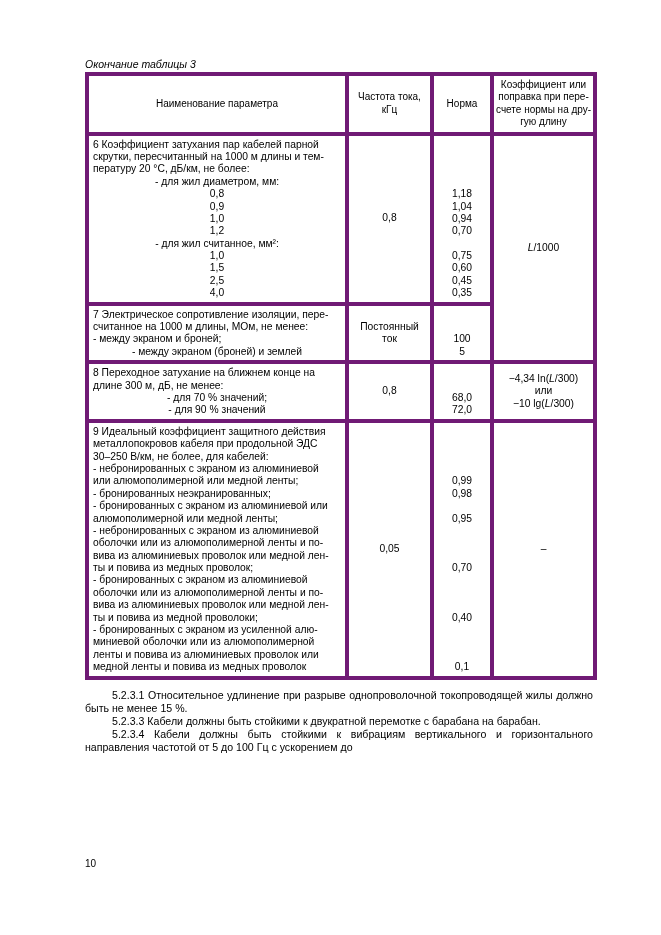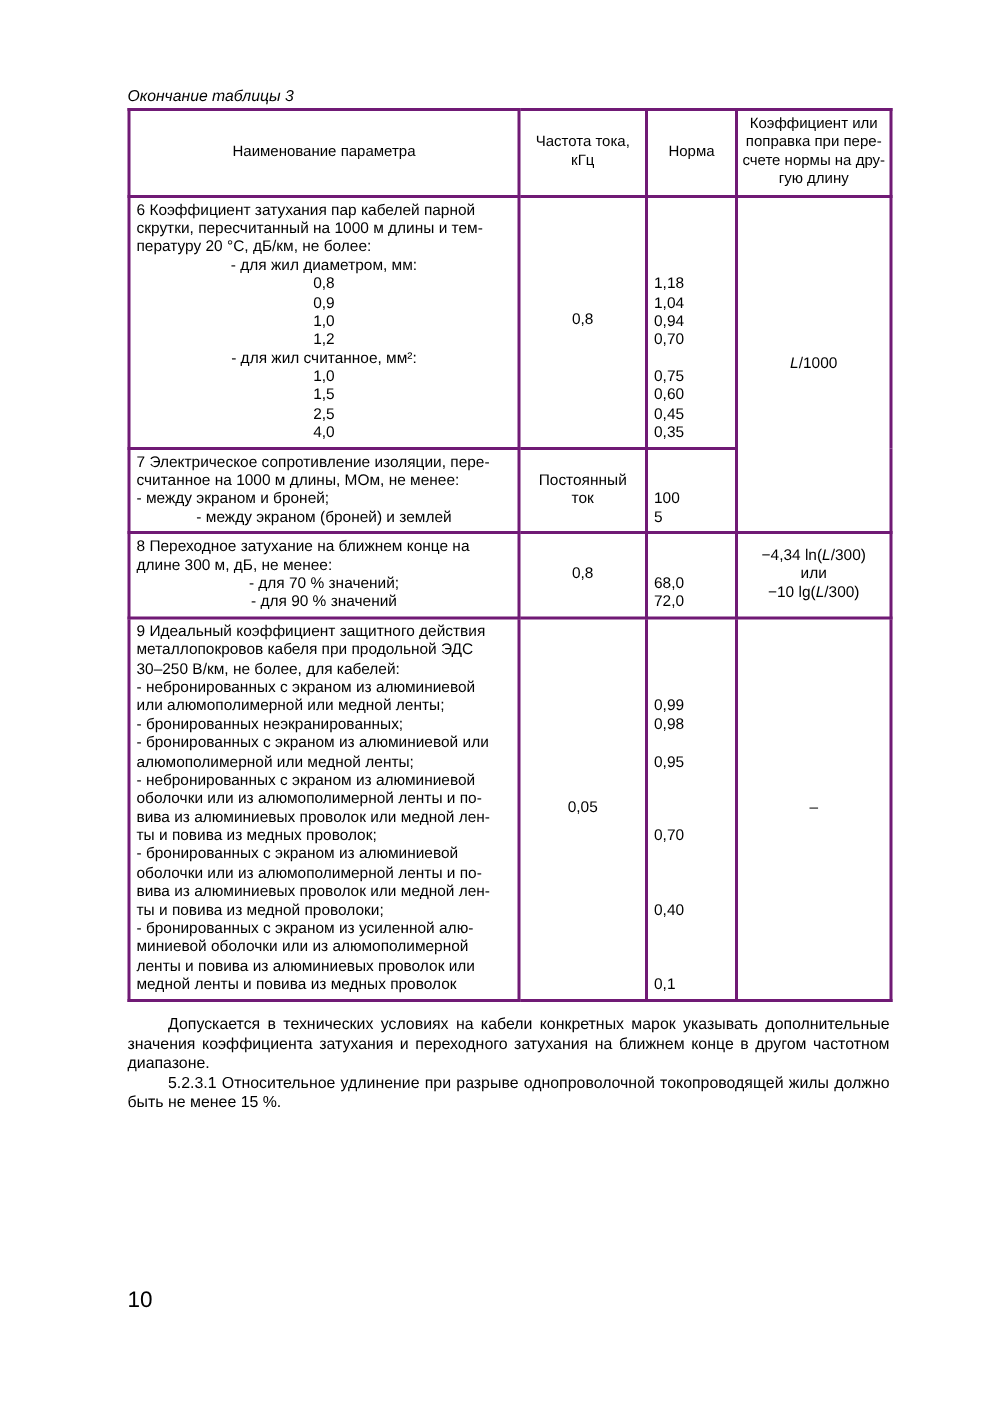--- a/index.html
+++ b/index.html
@@ -10,36 +10,36 @@
     position: relative;
   }
   .content { position: absolute; left: 85px; top: 58px; width: 508px; }
   .doc-header { font-size: 11px; font-weight: bold; letter-spacing: 0.2px; }
   .table-caption { font-size: 10.5px; font-style: italic; margin-bottom: 2px; }
 
   table.params {
     border-collapse: collapse; table-layout: fixed; width: 508px;
     font-size: 10.3px;
   }
-  table.params th, table.params td { border: 2px solid #701a75; }
+  table.params th, table.params td { border: 4px solid #701a75; }
   table.params th {
     font-weight: normal; font-size: 10px;
     vertical-align: middle; text-align: center; padding: 3px 2px;
   }
   table.params td { padding: 3px 4px 2px 4px; vertical-align: top; }
   table.params td.freq-cell,
   table.params td.coef-cell { vertical-align: middle; text-align: center; padding: 2px; }
   .line { height: 12.4px; line-height: 12.4px; white-space: nowrap; }
   .center { text-align: center; }
-  .norma-cell .line { text-align: left; }
+  .norma-cell .line { text-align: center; }
 
   .notes { margin-top: 9px; font-size: 10.6px; line-height: 13px; }
   .para { margin: 0; text-align: justify; text-indent: 27px; }
   .bold { font-weight: bold; }
-  .page-number { position: absolute; left: 85px; top: 858px; font-size: 15px; }
+  .page-number { position: absolute; left: 85px; top: 858px; font-size: 10px; }
 </style>
 </head>
 <body>
 
 <div class="content">
 
 
   <div class="table-caption">Окончание таблицы  3</div>
 
   <table class="params">
@@ -197,19 +197,20 @@
             <div class="line center">0,1</div>
           </td>
           <td class="coef-cell" rowspan="1">
             <div class="line center">–</div>
           </td>
         </tr>
       </tbody>
   </table>
 
   <div class="notes">
-    <p class="para">Допускается в технических условиях на кабели конкретных марок указывать дополнительные значения коэффициента затухания и переходного затухания на ближнем конце в другом частотном диапазоне.</p>
     <p class="para">5.2.3.1 Относительное удлинение при разрыве однопроволочной токопроводящей жилы должно быть не менее 15 %.</p>
+    <p class="para">5.2.3.3 Кабели должны быть стойкими к двукратной перемотке с барабана на барабан.</p>
+    <p class="para">5.2.3.4 Кабели должны быть стойкими к вибрациям вертикального и горизонтального направления частотой от 5 до 100 Гц с ускорением до</p>
   </div>
 
 </div>
 
 <div class="page-number">10</div>
 
 </body></html>

